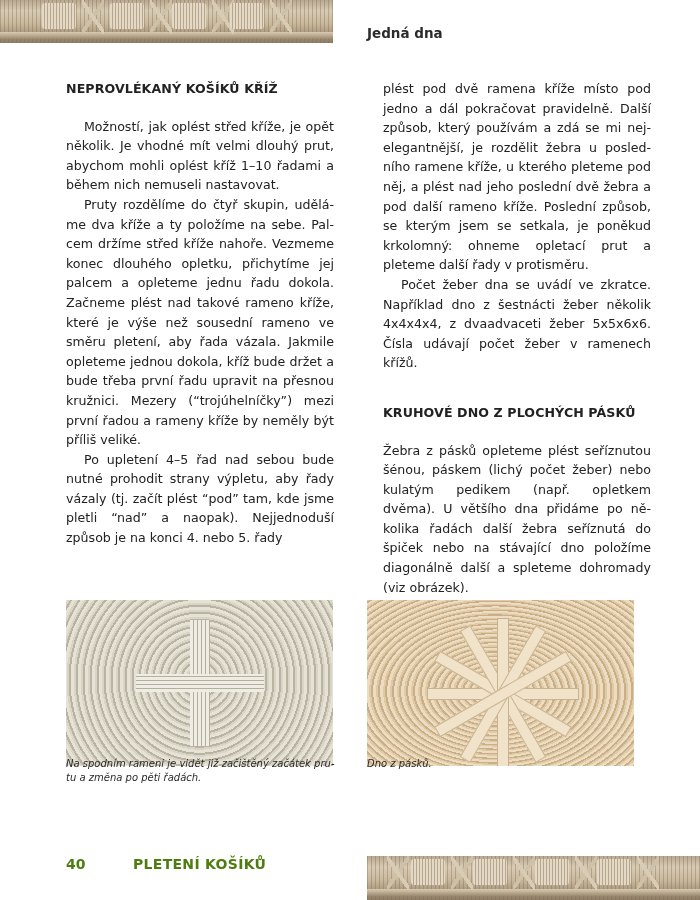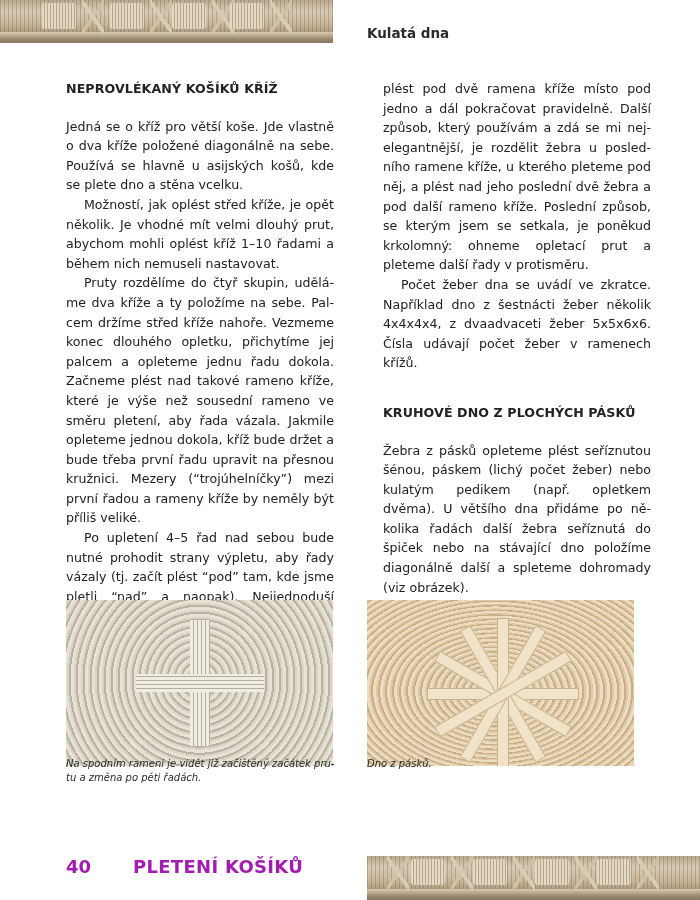--- a/index.html
+++ b/index.html
@@ -77,45 +77,44 @@
     background: #f0e3c9; border: 1px solid #c9b38f; transform-origin: 50% 50%;
   }
   .caption {
     position: absolute; top: 757px; font-size: 10px; line-height: 14px;
     font-style: italic; color: #2a2a2a; width: 270px;
   }
   #caption-left { left: 66px; }
   #caption-right { left: 367px; }
 
   .folio {
-    position: absolute; top: 856px; font-size: 18px; font-weight: bold; color: #a21caf;
+    position: absolute; top: 856px; font-size: 14px; font-weight: bold; color: #4d7c0f;
   }
   #page-number { left: 66px; }
   #book-title { left: 133px; letter-spacing: 0.3px; }
 </style>
 </head>
 <body>
 
 <div class="wicker-band" id="header-band">
   <div class="rod"></div>
   <div class="coil" style="left:42px"></div>
   <div class="cross" style="left:82px"></div>
   <div class="coil" style="left:110px"></div>
   <div class="cross" style="left:150px"></div>
   <div class="coil" style="left:172px"></div>
   <div class="cross" style="left:212px"></div>
   <div class="coil" style="left:230px"></div>
   <div class="cross" style="left:270px"></div>
 </div>
 
-<div class="running-head">Kulatá dna</div>
+<div class="running-head">Jedná dna</div>
 
 <div class="col" id="col-left">
   <h2 class="section-heading">NEPROVLÉKANÝ KOŠÍKŮ KŘÍŽ</h2>
-  <p class="para">Jedná se o kříž pro větší koše. Jde vlast­ně o dva kříže položené diagonálně na sebe. Používá se hlavně u asijských košů, kde se plete dno a stěna vcelku.</p>
   <p class="para indent">Možností, jak oplést střed kříže, je opět několik. Je vhodné mít velmi dlouhý prut, abychom mohli oplést kříž 1–10  řa­dami a během nich nemuseli nastavovat.</p>
   <p class="para indent">Pruty rozdělíme do čtyř skupin, udělá­me dva kříže a ty položíme na sebe. Pal­cem držíme střed kříže nahoře. Vezmeme konec dlouhého opletku, přichytíme jej palcem a opleteme jednu řadu dokola. Začneme plést nad takové rameno kříže, které je výše než sousední rameno ve směru pletení, aby řada vázala. Jakmile opleteme jednou dokola, kříž bude držet a bude třeba první řadu upravit na přes­nou kružnici. Mezery (“trojúhelníčky”) mezi první řadou a rameny kříže by ne­měly být příliš veliké.</p>
   <p class="para indent">Po upletení 4–5 řad nad sebou bude nutné prohodit strany výpletu, aby řady vázaly (tj. začít plést “pod” tam, kde jsme pletli “nad” a naopak). Nejjedno­duší způsob je na konci 4. nebo 5. řady</p>
 </div>
 
 <div class="col" id="col-right">
   <p class="para">plést pod dvě ramena kříže místo pod jedno a dál pokračovat pravidelně. Další způsob, který používám a zdá se mi nej­elegantnější, je rozdělit žebra u posled­ního ramene kříže, u kterého pleteme pod něj, a plést nad jeho poslední dvě žebra a pod další rameno kříže. Poslední způsob, se kterým jsem se setkala, je po­někud krkolomný: ohneme opletací prut a pleteme další řady v protisměru.</p>
   <p class="para indent">Počet žeber dna se uvádí ve zkratce. Například dno z šestnácti žeber několik 4x4x4x4, z dvaadvaceti žeber 5x5x6x6. Čísla udávají počet žeber v ramenech křížů.</p>
   <div class="section-gap"></div>
   <h2 class="section-heading">KRUHOVÉ DNO Z PLOCHÝCH PÁSKŮ</h2>

